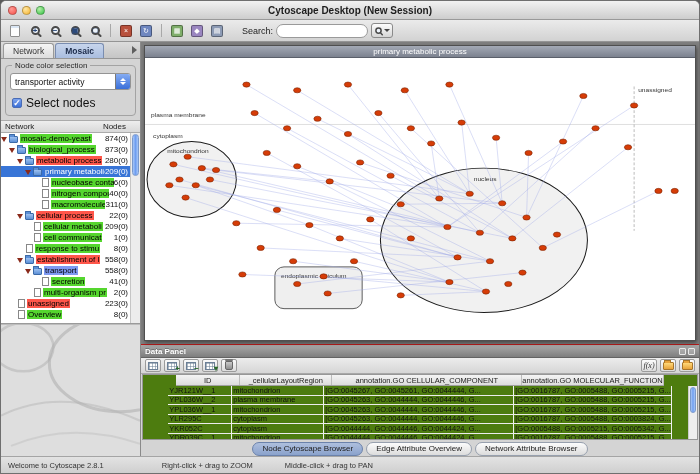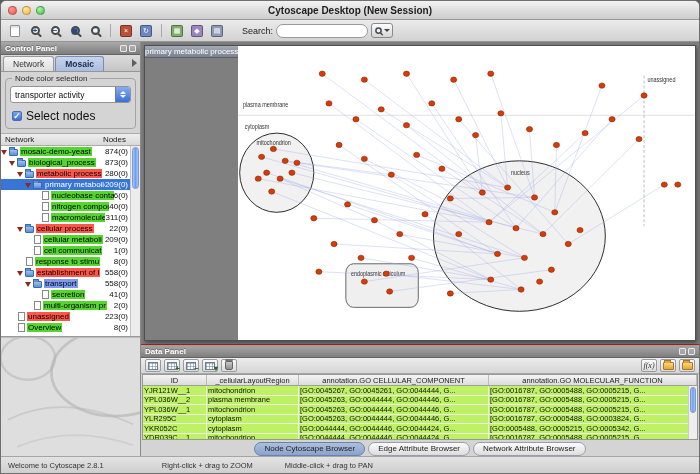--- a/index.html
+++ b/index.html
@@ -101,21 +101,21 @@
   .cnt { margin-left:auto; padding-right:2px; color:#111; flex:0 0 auto; }
   .tree-scroll { position:absolute; top:0; bottom:0; right:0; width:10px; background:#ececec; border-left:1px solid #c5c5c5; }
   .tree-thumb { position:absolute; top:1px; left:1px; width:7px; height:42px; border-radius:4px;
                 background:linear-gradient(90deg,#a8c7f7,#6f9ef0,#a8c7f7); border:1px solid #7a99cc; }
   .birdseye { flex:1; background:#dedede; position:relative; overflow:hidden; border-top:1px solid #bdbdbd; }
   .birdseye svg { position:absolute; inset:0; width:100%; height:100%; }
 
   
   .view-col { flex:1; display:flex; flex-direction:column; min-width:0; min-height:0; }
   .desktop { flex:1; background:#7f7f7f; position:relative; min-height:0; }
-  .iframe { position:absolute; inset:3px; display:flex; flex-direction:row;
+  .iframe { position:absolute; inset:3px; display:flex; flex-direction:column;
             border:1px solid #4f4f4f; box-shadow:1px 2px 4px rgba(0,0,0,.45); }
   .iframe-title { height:12px; flex:0 0 auto; background:linear-gradient(#a3a9b5,#7c828f); color:#fff;
                   font-size:8px; display:flex; align-items:center; justify-content:center;
                   border-bottom:1px solid #5a5f6a; }
   .canvas { flex:1; background:#fff; position:relative; min-height:0; }
   .canvas svg { position:absolute; inset:0; width:100%; height:100%; }
 
   
   .dp { height:97px; flex:0 0 auto; display:flex; flex-direction:column; background:#d4d4d4; border-top:1px solid #b91c1c; }
   .dp-toolbar { height:16px; flex:0 0 auto; display:flex; align-items:center; gap:3px; padding:0 4px;
@@ -129,22 +129,22 @@
             background-size:3px 3px; }
   .g-grid .ov { position:absolute; right:-4px; bottom:-4px; font-size:8px; font-weight:bold; color:#2a6a2a; line-height:1; }
   .g-trash { width:8px; height:9px; background:linear-gradient(#c9c9c9,#8f8f8f); border:1px solid #666;
              border-radius:1px 1px 2px 2px; position:relative; }
   .g-trash::before { content:""; position:absolute; top:-3px; left:-1px; right:-1px; height:2px; background:#777; border-radius:1px; }
   .g-fx { font-size:8px; font-style:italic; font-family:"Liberation Serif", serif; color:#333; }
   .g-folder { width:11px; height:8px; background:linear-gradient(#ffd97a,#e8a33a); border:1px solid #a8762a;
               border-radius:1px; position:relative; }
   .g-folder::before { content:""; position:absolute; top:-3px; left:0; width:5px; height:2px;
                       background:#e8a33a; border:1px solid #a8762a; border-bottom:none; }
-  .table { flex:1; margin:0 1px 1px; background:#bef264; border:1px solid #979797; position:relative;
-           overflow:hidden; display:flex; flex-direction:column; }
+  .table { flex:1; margin:0 1px 1px; background:#4d7c0f; border:1px solid #979797; position:relative;
+           overflow:hidden; display:flex; flex-direction:column;align-items:center; }
   .thead { display:flex; flex:0 0 auto; height:11px; background:linear-gradient(#f4f4f4,#dcdcdc); border-bottom:1px solid #a0a0a0; }
   .th { font-size:7.5px; color:#222; display:flex; align-items:center; justify-content:center;
         border-right:1px solid #bcbcbc; overflow:hidden; white-space:nowrap; }
   .tbody { flex:1; }
   .tr { display:flex; height:9.5px; border-bottom:1px solid #ececec; }
   .td { font-size:7.5px; color:#111; padding-left:1px; display:flex; align-items:center;
         border-right:1px solid #f0f0f0; overflow:hidden; white-space:nowrap; }
   .c0 { width:64px; flex:0 0 auto; } .c1 { width:92px; flex:0 0 auto; }
   .c2 { width:190px; flex:0 0 auto; } .c3 { flex:1; }
   .table-scroll { position:absolute; right:0; top:11px; bottom:0; width:9px; background:#eee; border-left:1px solid #ccc; }
@@ -236,27 +236,20 @@
       <div class="search-btn">
         <span class="g-mag"></span>
         <span class="caret"></span>
       </div>
     </div>
   </div>
 
   <div class="main">
 
     <div class="cp">
-      <div class="panel-header">
-        <span>Control Panel</span>
-        <span class="ph-icons">
-          <span class="ph-box"></span>
-          <span class="ph-box"></span>
-        </span>
-      </div>
       <div class="cp-tabs">
           <div class="cp-tab">Network</div>
           <div class="cp-tab active">Mosaic</div>
           <div class="tab-arrow"></div>
         </div>
 
       <div class="groupbox">
         <span class="groupbox-legend">Node color selection</span>
         <div class="combo">
           <span class="combo-value">transporter activity</span>
@@ -645,21 +638,21 @@
               </div>
             </div>
           <div class="table-scroll">
             <div class="table-thumb"></div>
           </div>
         </div>
       </div>
 
       <div class="attr-tabs">
           <div class="attr-tab active">Node Cytoscape Browser</div>
-          <div class="attr-tab">Edge Attribute Browser</div>
+          <div class="attr-tab">Edge Attribute Overview</div>
           <div class="attr-tab">Network Attribute Browser</div>
         </div>
     </div>
   </div>
 
   <div class="statusbar">
       <div class="status-item">Welcome to Cytoscape 2.8.1</div>
       <div class="status-item">Right-click + drag to ZOOM</div>
       <div class="status-item">Middle-click + drag to PAN</div>
     </div>

